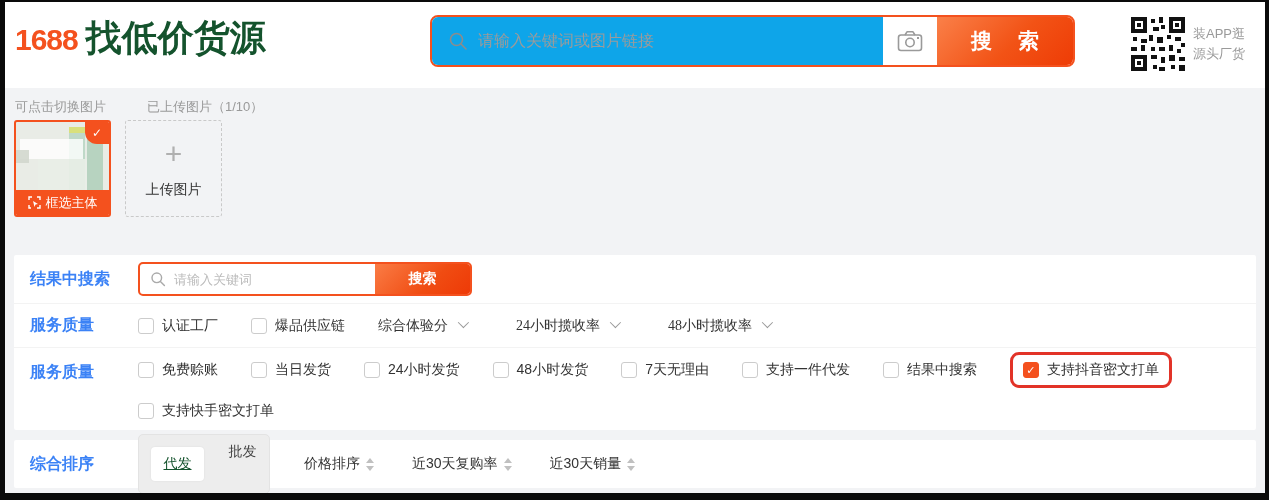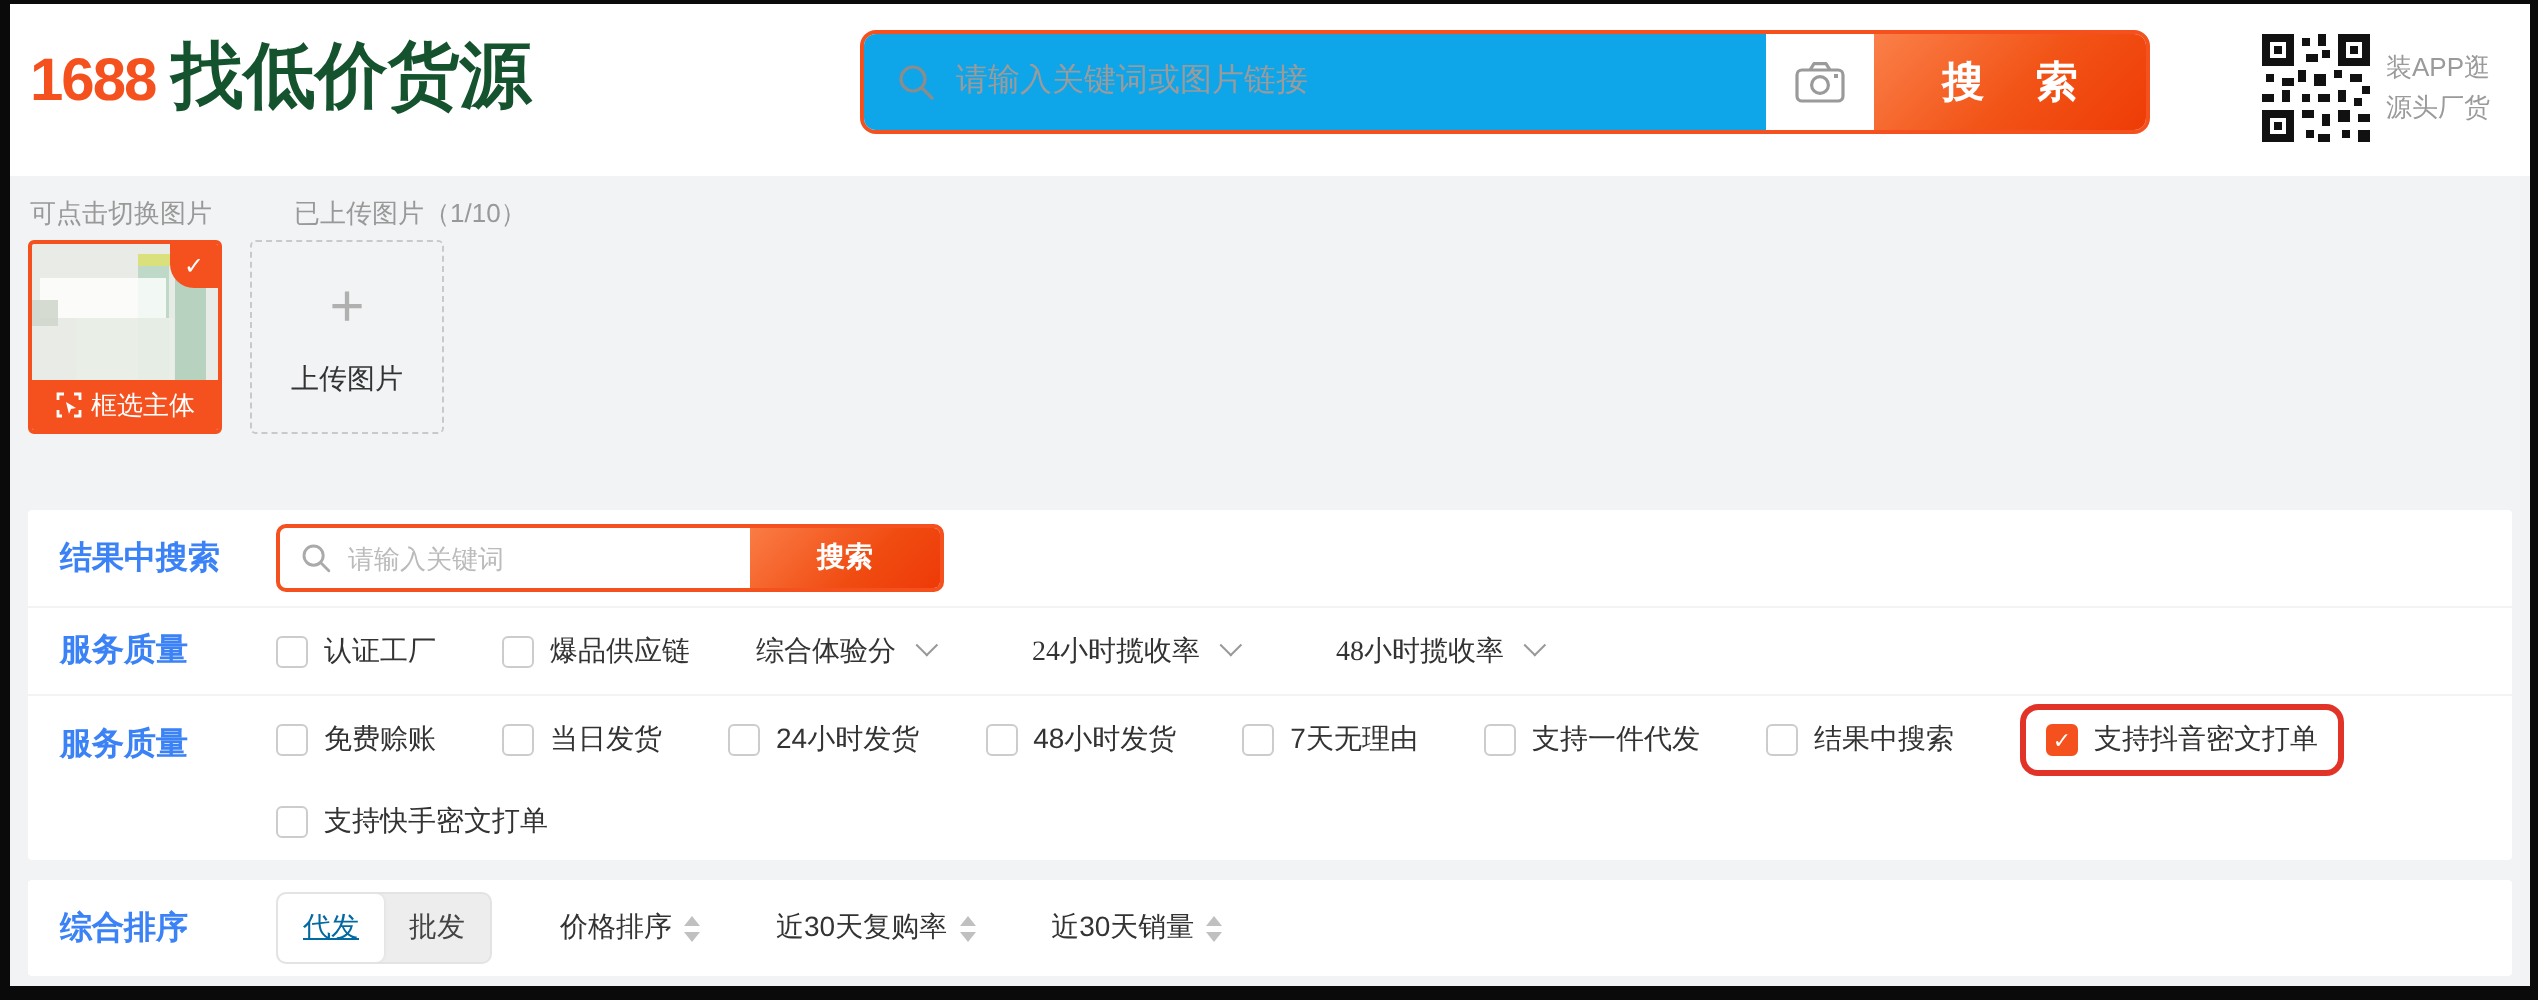--- a/index.html
+++ b/index.html
@@ -87,21 +87,21 @@
 
   .hl-item { display:flex; align-items:center; border:3px solid #e23328; border-radius:9px;
     padding:6px 10px; margin-right:0; cursor:pointer; }
 
   
   .sort-row { position:absolute; left:9px; right:9px; top:438px; height:48px; background:#fff; border-radius:2px;
     display:flex; align-items:center; padding-left:16px; }
   .seg { display:flex; background:#ededed; border:1px solid #e3e3e3; border-radius:5px; padding:0; overflow:hidden; margin-right:34px; }
   .seg-item { width:53px; height:34px; display:flex; align-items:center; justify-content:center;
     font-size:14px; color:#444; cursor:pointer; }
-  .seg-item.active { background:#fff; border-radius:4px; margin:0; box-shadow:0 0 2px rgba(0,0,0,.08); color:#0369a1;text-decoration:underline; }
+  .seg-item.active { background:#fff; border-radius:4px; margin:12px; box-shadow:0 0 2px rgba(0,0,0,.08); color:#14532d;text-decoration:underline; }
   .sort-item { display:flex; align-items:center; margin-right:38px; cursor:pointer; }
   .sort-label { font-size:14px; color:#333; white-space:nowrap; }
   .tris { display:flex; flex-direction:column; gap:3px; margin-left:6px; }
   .tri-up { width:0; height:0; border-left:4px solid transparent; border-right:4px solid transparent; border-bottom:5px solid #c0c0c0; }
   .tri-dn { width:0; height:0; border-left:4px solid transparent; border-right:4px solid transparent; border-top:5px solid #c0c0c0; }
 
   .icon-svg { display:block; }
 </style>
 </head>
 <body>

